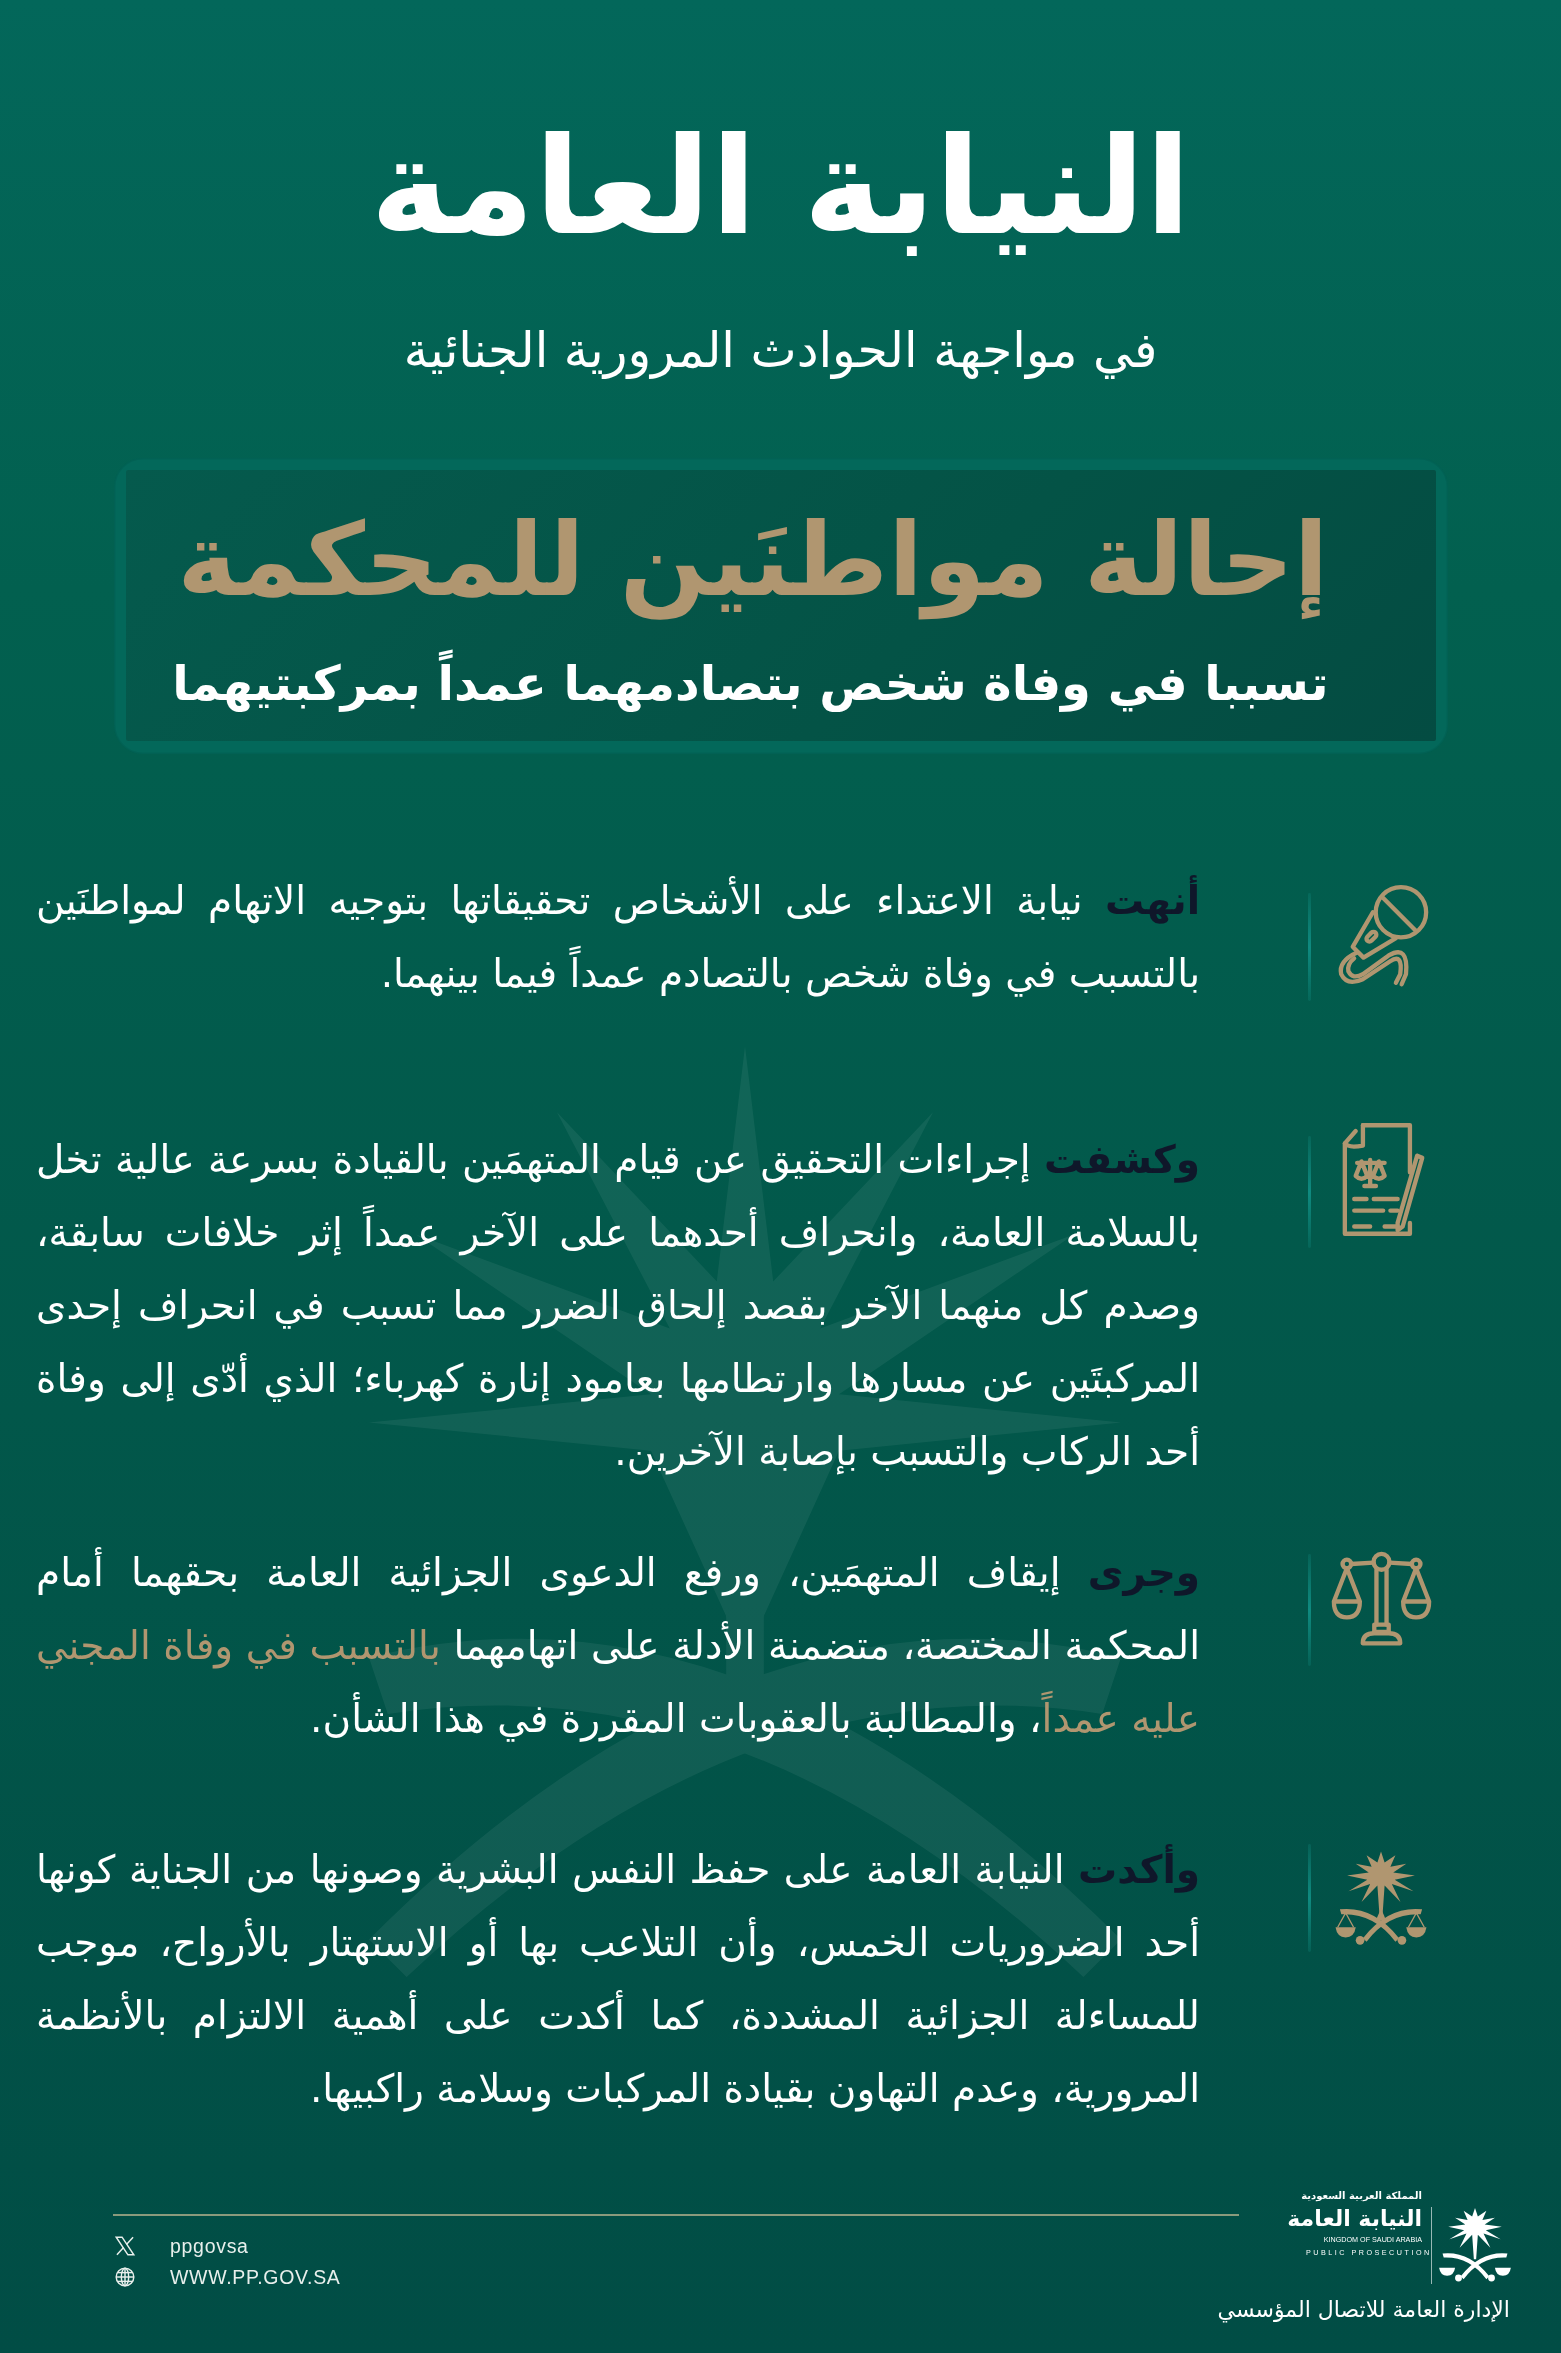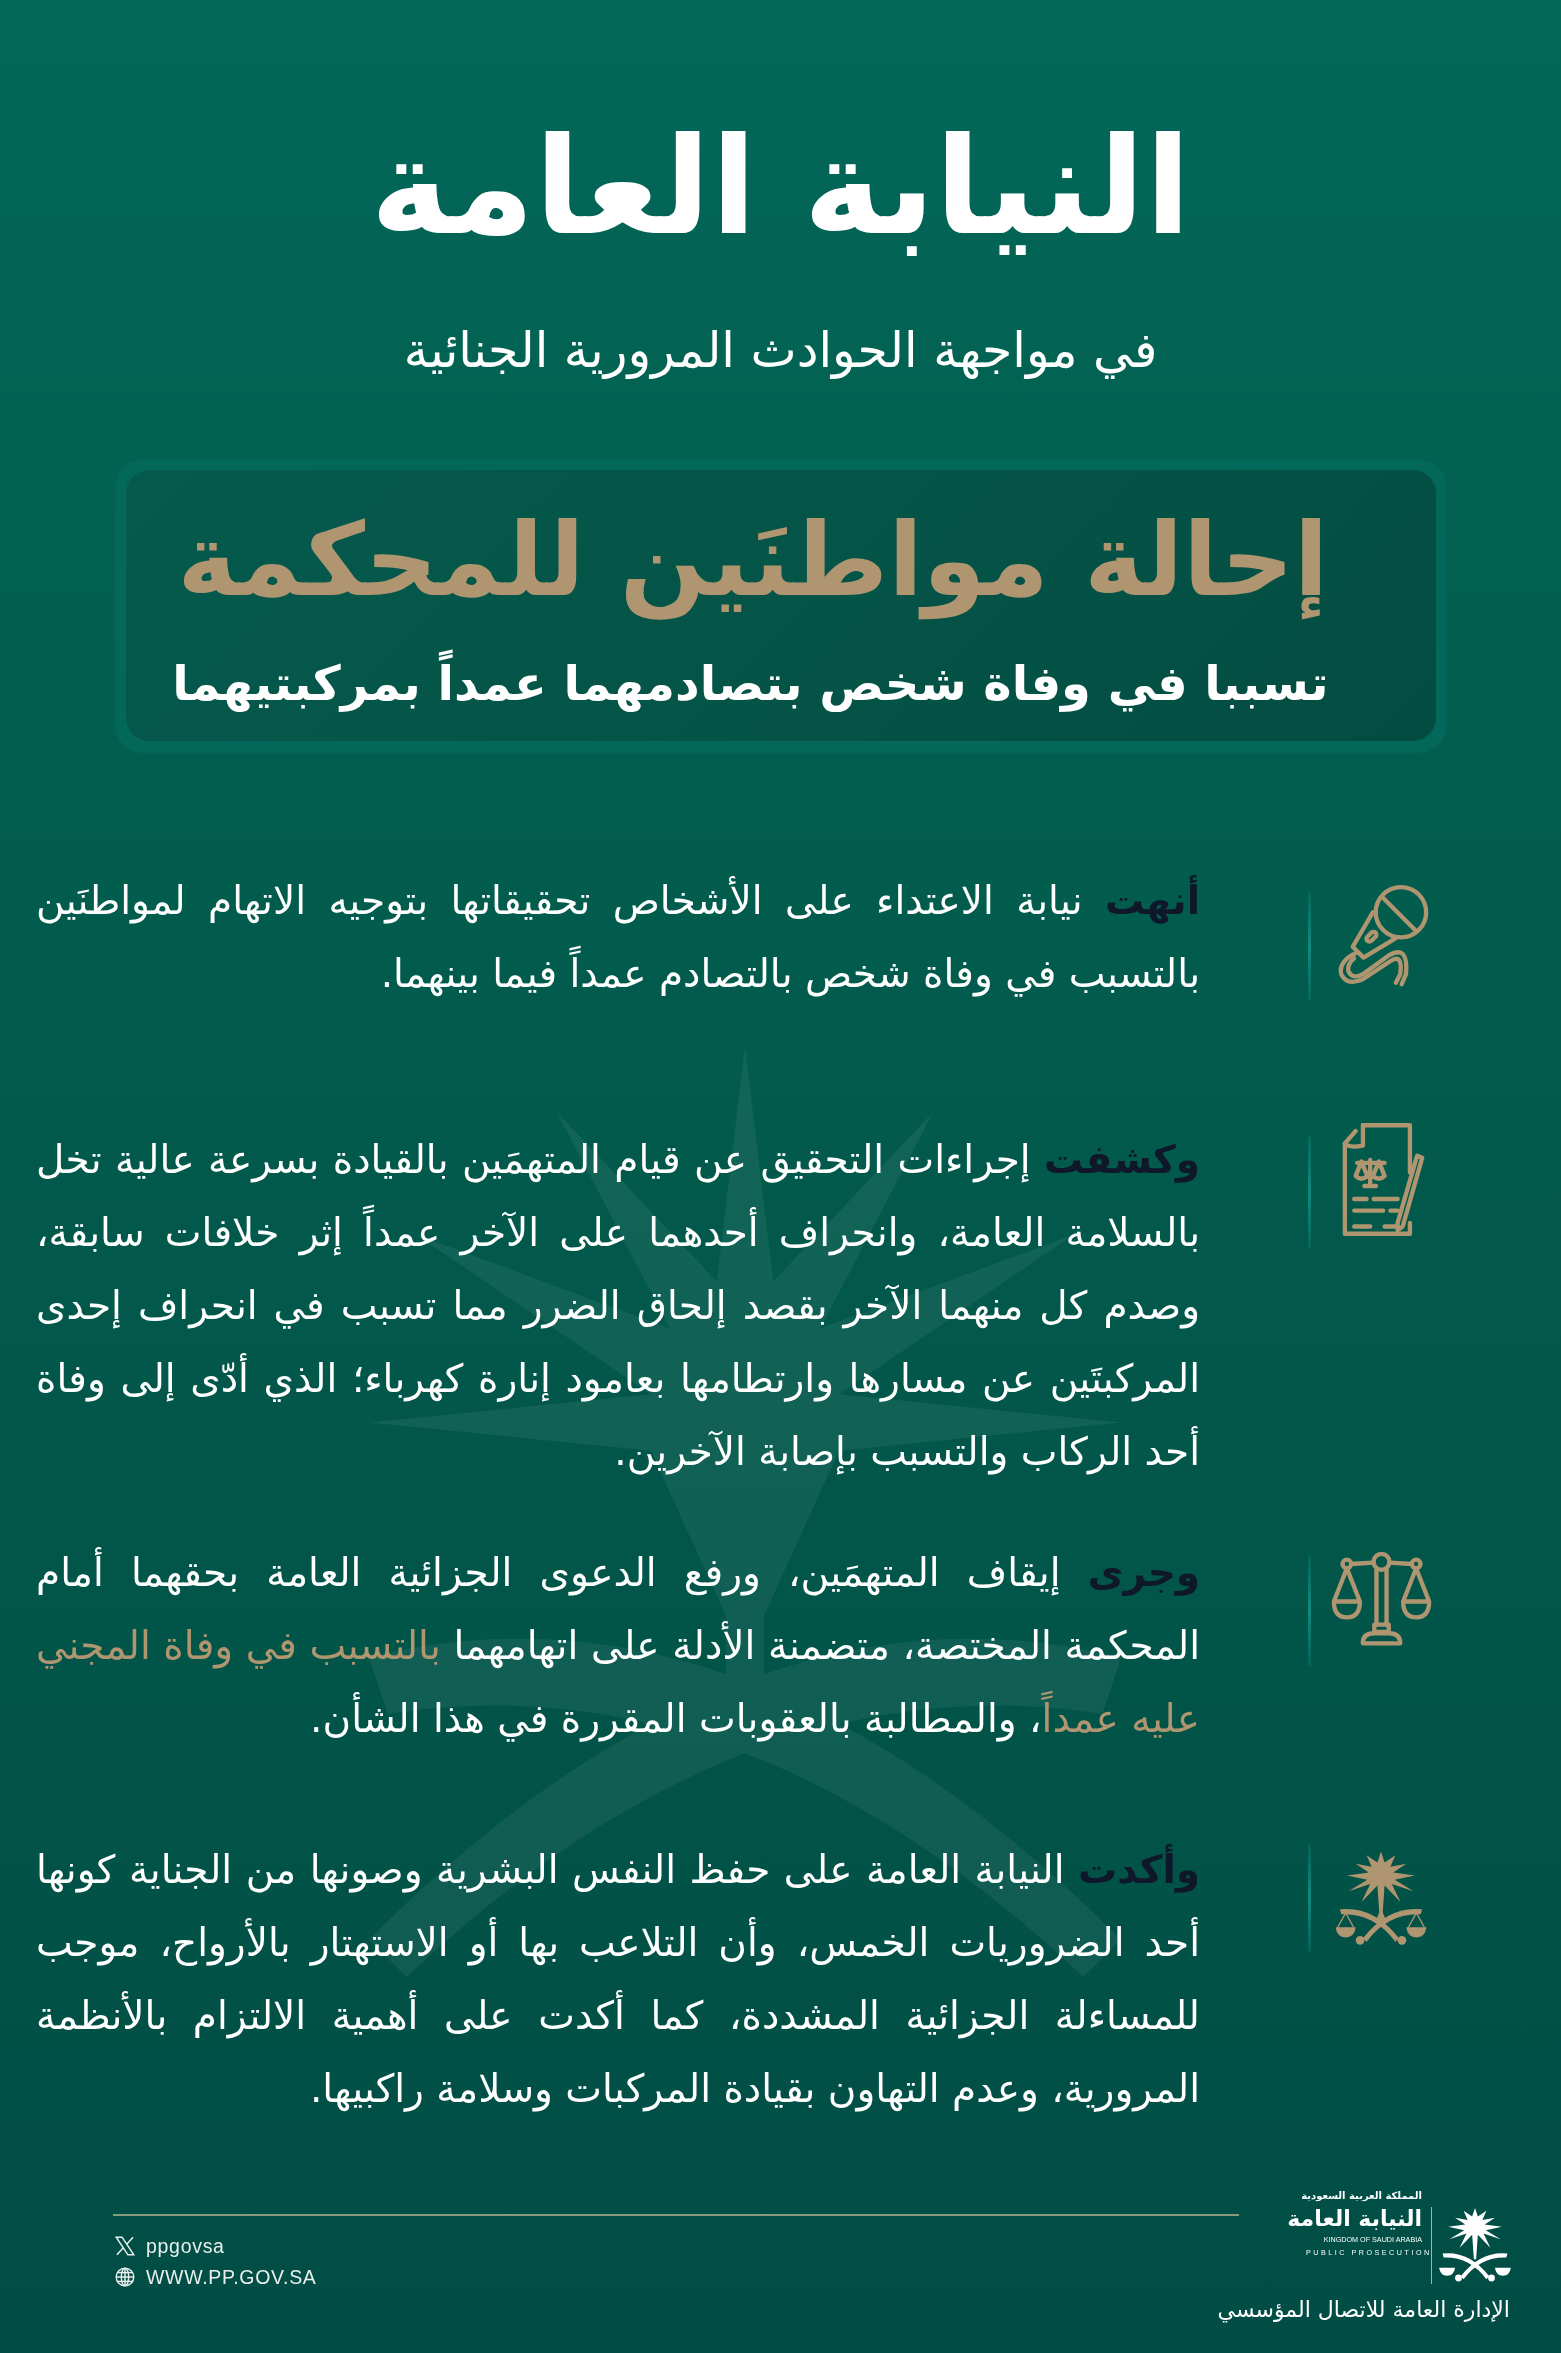--- a/index.html
+++ b/index.html
@@ -20,21 +20,21 @@
   }
   .sub-title { margin-top: 51px; font-size: 49px; line-height: 65px; color: #ffffff; }
 
   .card-outer {
     position: absolute; left: 114px; top: 458px; width: 1334px; height: 296px;
     border-radius: 29px; background: #03685a;
     box-shadow: 0 0 0 1.4px rgba(0,0,0,0.06) inset;
   }
   .card-inner {
     position: absolute; left: 11.6px; top: 11.6px; right: 11.6px; bottom: 13px;
-    border-radius: 23px;
+    border-radius: 2px;
     background: linear-gradient(135deg, #055a4d 0%, #045346 60%, #044c42 100%);
     direction: rtl; text-align: left;
   }
   .card-title {
     position: absolute; right: 108px; top: 29px;
     font-weight: bold; font-size: 101px; line-height: 123px; color: #b09670;
   }
   .card-subtitle {
     position: absolute; right: 108px; top: 181px;
     font-weight: bold; font-size: 48px; line-height: 65px; color: #ffffff;
@@ -57,21 +57,21 @@
   .gold { color: #0f172a; font-weight: bold; }
   .gold-hl { color: #b09670; }
 
   .footer-line {
     position: absolute; left: 113px; top: 2214px; width: 1126px; height: 2.2px;
     background: #8a9a7c;
   }
   .social { position: absolute; left: 114px; top: 2231px; font-family: "Liberation Sans", sans-serif; }
   .social-row { display: flex; align-items: center; height: 30px; margin-bottom: 1.4px; }
   .social-row .ico { width: 22px; height: 22px; margin-right: 10px; }
-  .social-row span { font-size: 19.5px; color: #e8efec; letter-spacing: 0.7px; }
+  .social-row span { font-size: 19.5px; color: #e8efec; letter-spacing: 0.7px; margin-left: 24px; }
 
   .logo-block { position: absolute; left: 1295px; top: 2187px; width: 217px; height: 130px; text-decoration: underline; }
   .logo-text { position: absolute; right: 90px; top: 0; width: 116px; text-align: right; direction: rtl; }
   .logo-line1 { font-size: 10px; font-weight: bold; line-height: 17.3px; white-space: nowrap; }
   .logo-line2 { font-size: 22px; font-weight: bold; line-height: 29px; white-space: nowrap; }
   .logo-en1, .logo-en2 { direction: ltr; text-align: right; font-family: "Liberation Sans", sans-serif; font-size: 7.2px; line-height: 13px; white-space: nowrap; }
   .logo-en2 { letter-spacing: 2.5px; }
   .logo-divider { position: absolute; left: 136px; top: 20px; width: 1.4px; height: 77px; background: rgba(255,255,255,0.6); }
   .logo-emblem { position: absolute; left: 143px; top: 18px; width: 74px; height: 80px; }
   .logo-dept { position: absolute; left: 20px; top: 110px; width: 195px; direction: rtl; text-align: right; font-size: 22px; white-space: nowrap; color: #ffffff; }

